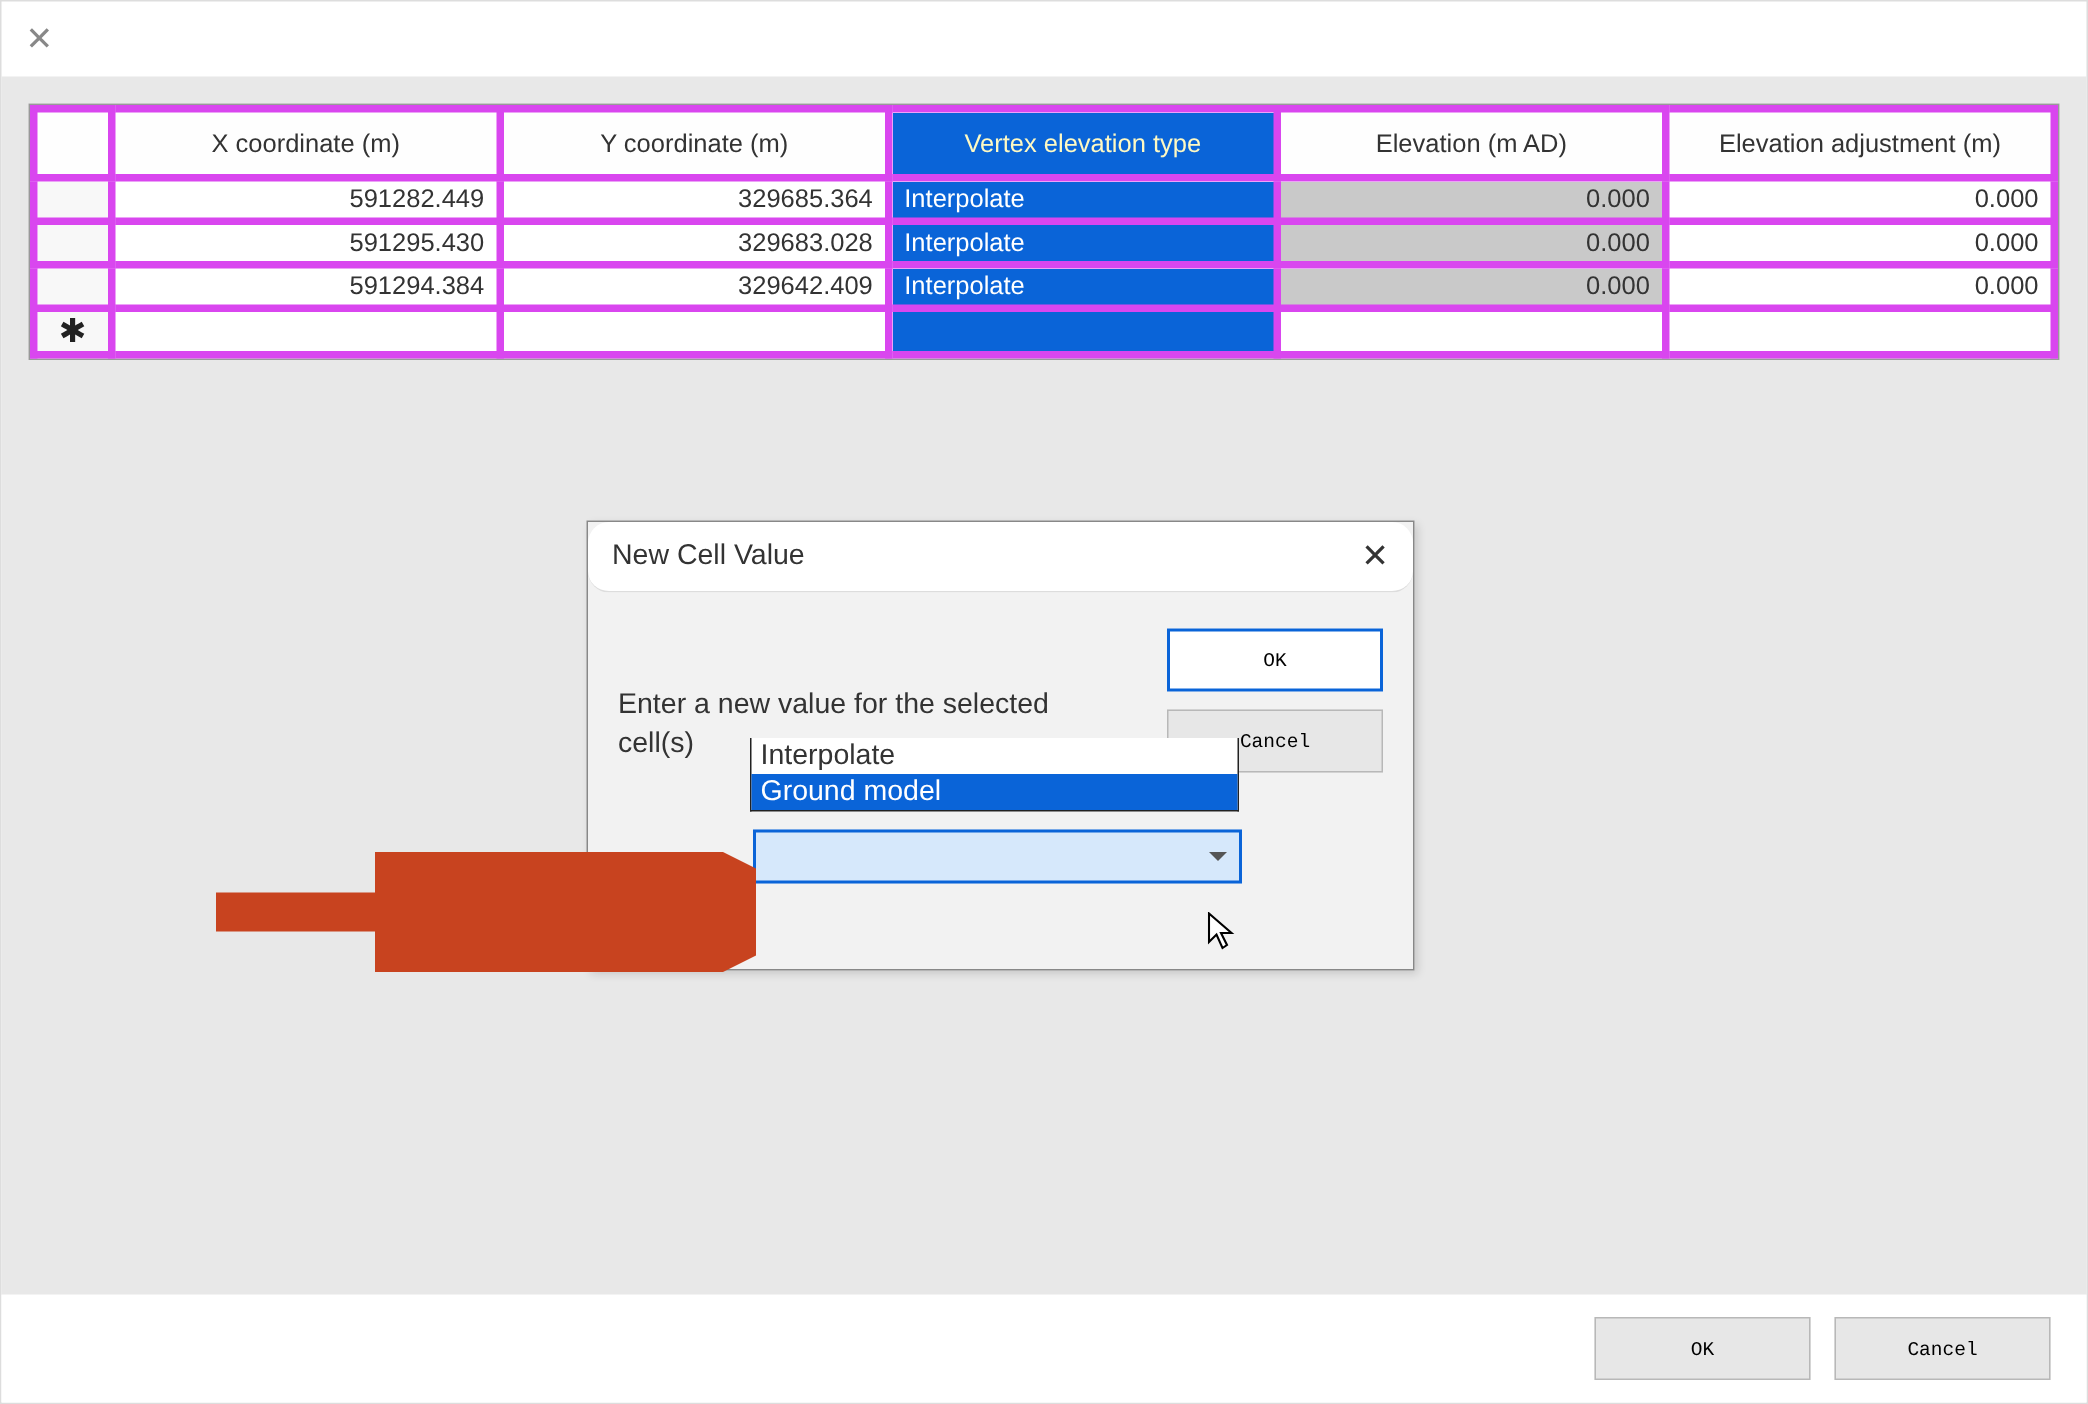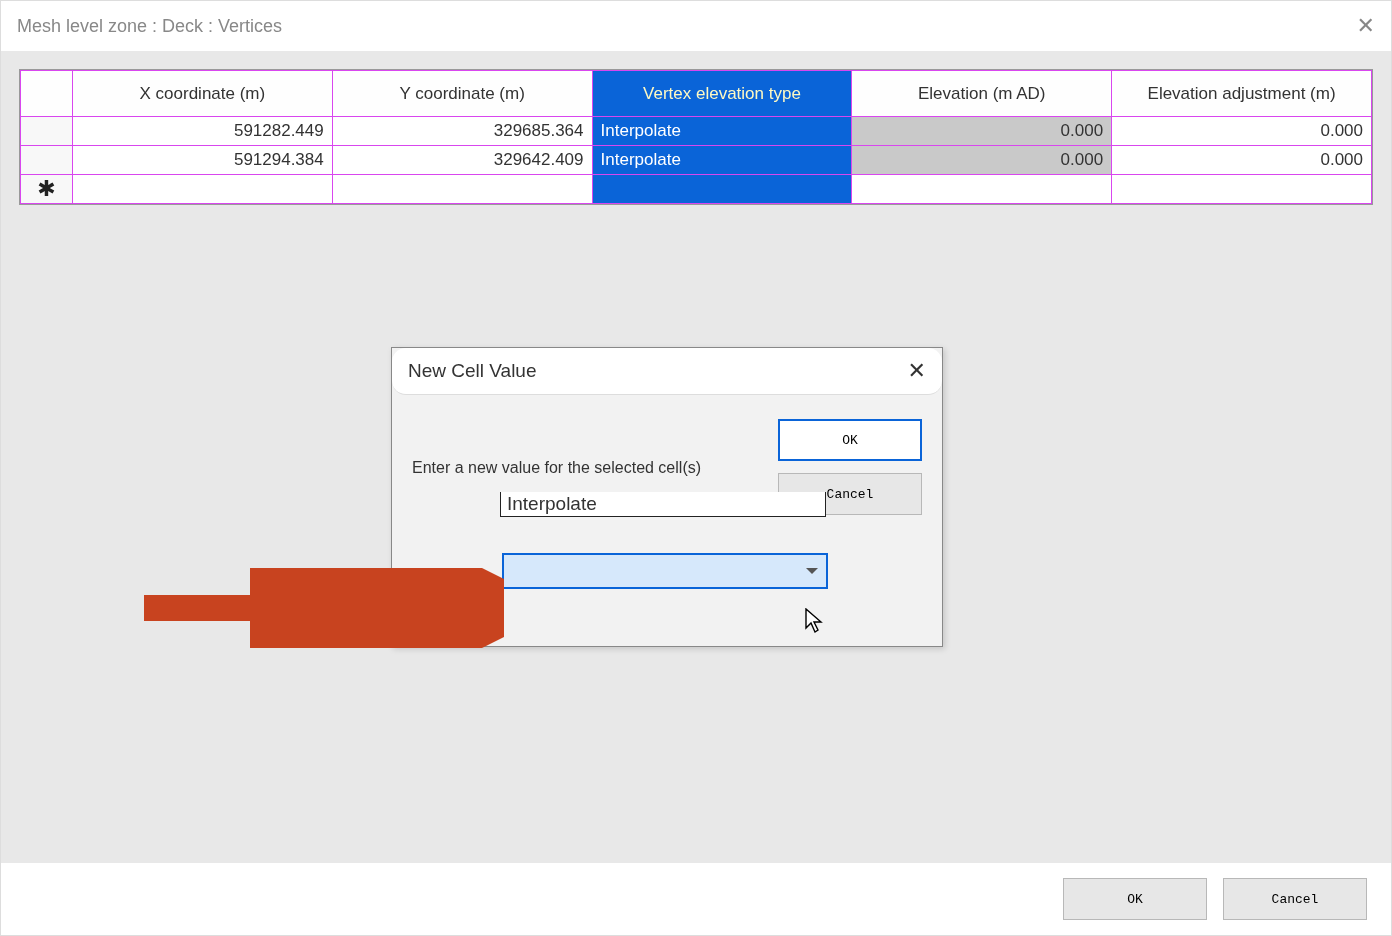--- a/index.html
+++ b/index.html
@@ -36,21 +36,21 @@
   .table-wrap {
     background: #fff;
     border: 1px solid #999;
   }
   table {
     border-collapse: collapse;
     width: 100%;
     table-layout: fixed;
   }
   th, td {
-    border: 1px solid #d946ef;
+    border: 5px solid #d946ef;
     height: 29px;
     font-size: 17px;
     padding: 0 8px;
     white-space: nowrap;
     overflow: hidden;
   }
   th {
     background: #fefefe;
     font-weight: 400;
     text-align: center;
@@ -113,21 +113,21 @@
   }
   .modal-body .btns {
     position: absolute; right: 20px; top: 24px;
     display: flex; flex-direction: column; gap: 12px;
   }
   .modal-body .btns .ok {
     border: 2px solid #0a64d8;
     background: #fff;
   }
   .modal-body .prompt {
-    font-size: 16px;
+    font-size: 19px;
     width: 300px;
     margin-top: 38px;
     line-height: 1.35;
   }
   .combo {
     position: absolute;
     left: 110px; top: 158px;
     width: 326px; height: 36px;
     border: 2px solid #0a64d8;
     background: #d6e8fb;
@@ -167,21 +167,20 @@
     position: absolute;
     left: 805px; top: 608px;
     z-index: 70;
   }
 </style>
 </head>
 <body>
 
 <div class="window">
   <div class="titlebar">
-    <span>Mesh level zone : Deck : Vertices</span>
     <span class="close">✕</span>
   </div>
 
   <div class="content">
     <div class="table-wrap">
       <table>
         <colgroup>
           <col class="c-rowhead">
             <col class="c1">
             <col class="c2">
@@ -203,20 +202,28 @@
         <tr>
               <td class="rowhead"></td>
               <td class="num">591282.449</td>
               <td class="num">329685.364</td>
               <td class="sel-text">Interpolate</td>
               <td class="gray">0.000</td>
               <td class="num">0.000</td>
             </tr>
             <tr>
               <td class="rowhead"></td>
+              <td class="num">591295.430</td>
+              <td class="num">329683.028</td>
+              <td class="sel-text">Interpolate</td>
+              <td class="gray">0.000</td>
+              <td class="num">0.000</td>
+            </tr>
+            <tr>
+              <td class="rowhead"></td>
               <td class="num">591294.384</td>
               <td class="num">329642.409</td>
               <td class="sel-text">Interpolate</td>
               <td class="gray">0.000</td>
               <td class="num">0.000</td>
             </tr>
             <tr>
               <td class="rowhead">✱</td>
               <td></td>
               <td></td>
@@ -247,20 +254,21 @@
   </div>
 
   <div class="footer">
     <button>OK</button>
     <button>Cancel</button>
   </div>
 </div>
 
 <div class="dropdown" id="dropdown">
     <div class="opt">Interpolate</div>
+    <div class="opt hover">Ground model</div>
   </div>
 
 <svg class="arrow" width="360" height="80">
   <defs>
     <marker id="ah" markerWidth="12" markerHeight="12" refX="9" refY="6" orient="auto">
       <path d="M0,0 L12,6 L0,12 Z" fill="#c8431f"></path>
     </marker>
   </defs>
   <line x1="0" y1="40" x2="340" y2="40" stroke="#c8431f" stroke-width="26" marker-end="url(#ah)"></line>
 </svg>

